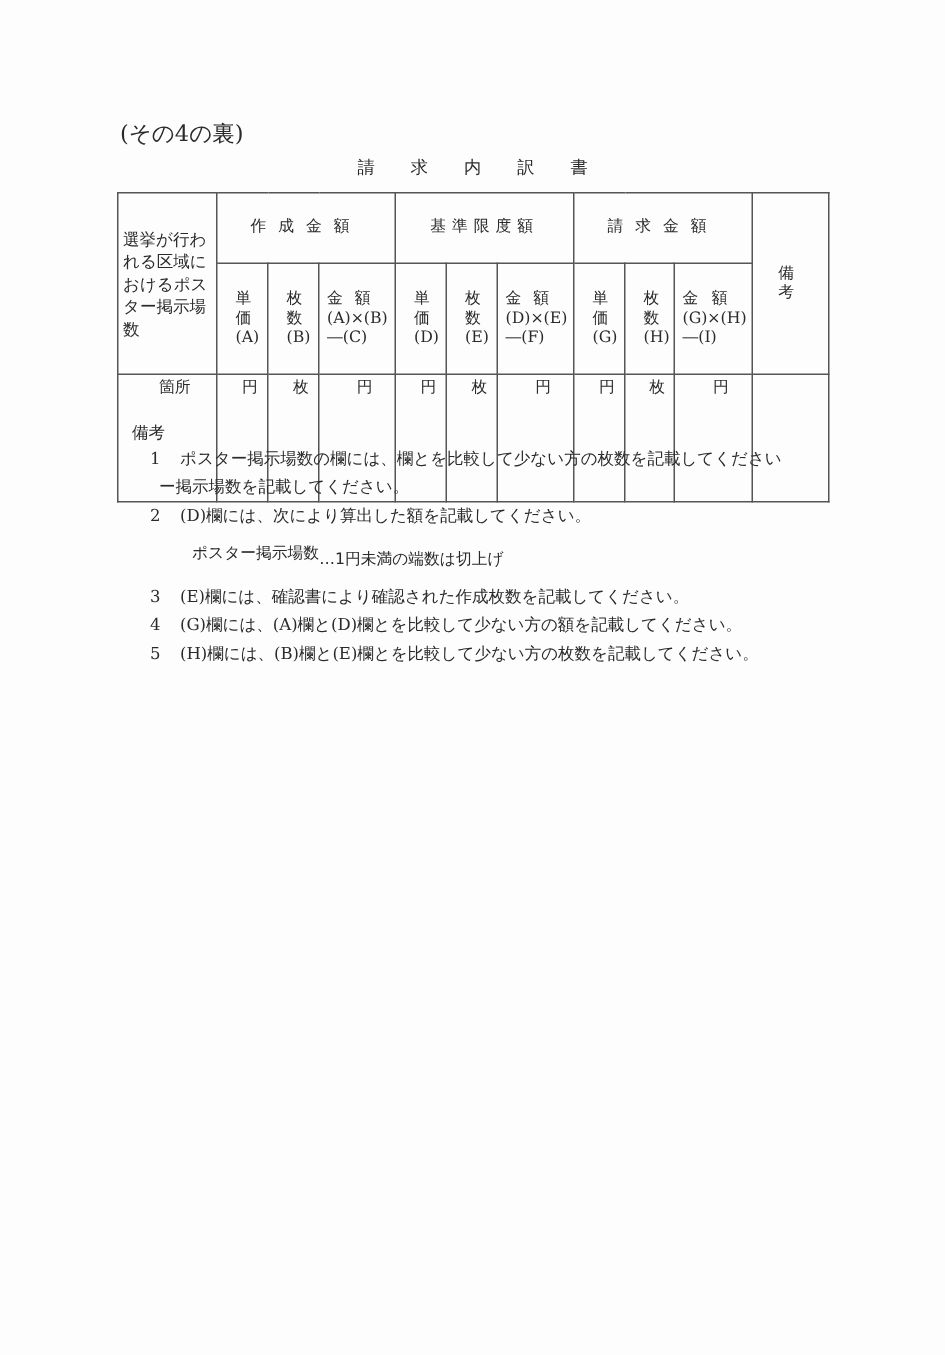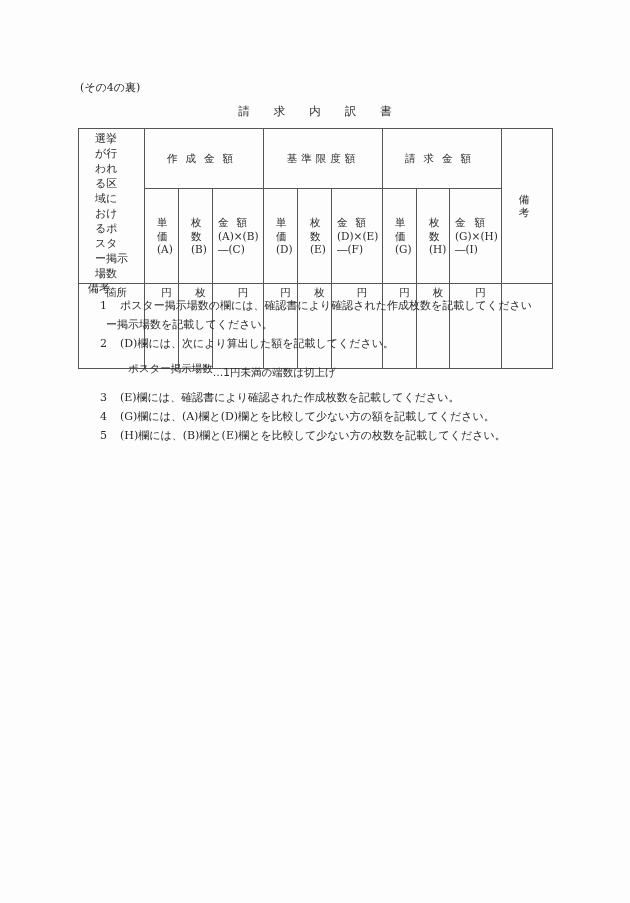--- a/index.html
+++ b/index.html
@@ -1,24 +1,24 @@
 <!DOCTYPE html>
 <html><head>
 <meta charset="utf-8">
 <style>
   html, body { margin:0; padding:0; background:#fdfdfd; }
   body { width:630px; height:903px; position:relative; overflow:hidden;
          font-family:"DejaVu Serif","Liberation Serif",serif; color:#2a2a2a; }
   .abs { position:absolute; }
-  .caption { left:80px; top:80px; font-size:11px; }
+  .caption { left:80px; top:80px; font-size:15px; }
   .title { left:0; width:630px; top:104px; text-align:center; font-size:11.5px; letter-spacing:0; }
   .title span { display:inline-block; margin:0 12px; }
   table.grid { position:absolute; left:78px; top:128px; width:474px; border-collapse:collapse; table-layout:fixed; font-size:10.5px; }
   table.grid td { border:1px solid #555; padding:12px; vertical-align:middle; text-align:center; line-height:1.25; }
-  .c-region { width:66px; text-align:left !important; padding:2px 16px !important; line-height:15px !important; font-size:11px; }
+  .c-region { width:66px; text-align:left !important; padding:2px 3px !important; line-height:15px !important; font-size:11px; }
   .group { height:22px; letter-spacing:8px; }
   .sub { height:49px; }
   .amt { text-align:left !important; padding-left:5px !important; }
   .amt .lr { display:flex; justify-content:space-between; padding-right:4px; }
   .body-cell { height:70px; vertical-align:top !important; text-align:center; padding-right:2px !important; padding-top:2px !important; }
   .bikou { letter-spacing:6px; }
   .notes-head { left:88px; top:281px; font-size:11px; }
   .note { font-size:11px; left:100px; }
   .note .num { display:inline-block; width:20px; }
   .formula { left:128px; top:356px; font-family:"DejaVu Sans","Liberation Sans",sans-serif; font-size:10.5px; }
@@ -119,21 +119,21 @@
     <td class="body-cell">円</td>
     <td class="body-cell">枚</td>
     <td class="body-cell">円</td>
     <td class="body-cell"></td>
   </tr>
 </tbody>
   </table>
 
 <div class="abs notes-head">備考</div>
 
-<div class="abs note" style="top:298px"><span class="num">1</span><span>ポスター掲示場数の欄には、確認書により確認された作成枚数を記載してください</span></div>
+<div class="abs note" style="top:298px"><span class="num">1</span><span>ポスター掲示場数の欄には、欄とを比較して少ない方の枚数を記載してください</span></div>
 <div class="abs note" style="top:317px; left:106px">ー掲示場数を記載してください。</div>
 <div class="abs note" style="top:336px"><span class="num">2</span><span>(D)欄には、次により算出した額を記載してください。</span></div>
 
 <div class="abs formula">
   <span class="frac">
     <div class="denom">ポスター掲示場数</div>
   </span><span class="tail">…1円未満の端数は切上げ</span>
 </div>
 
 <div class="abs note" style="top:390px"><span class="num">3</span><span>(E)欄には、確認書により確認された作成枚数を記載してください。</span></div>

